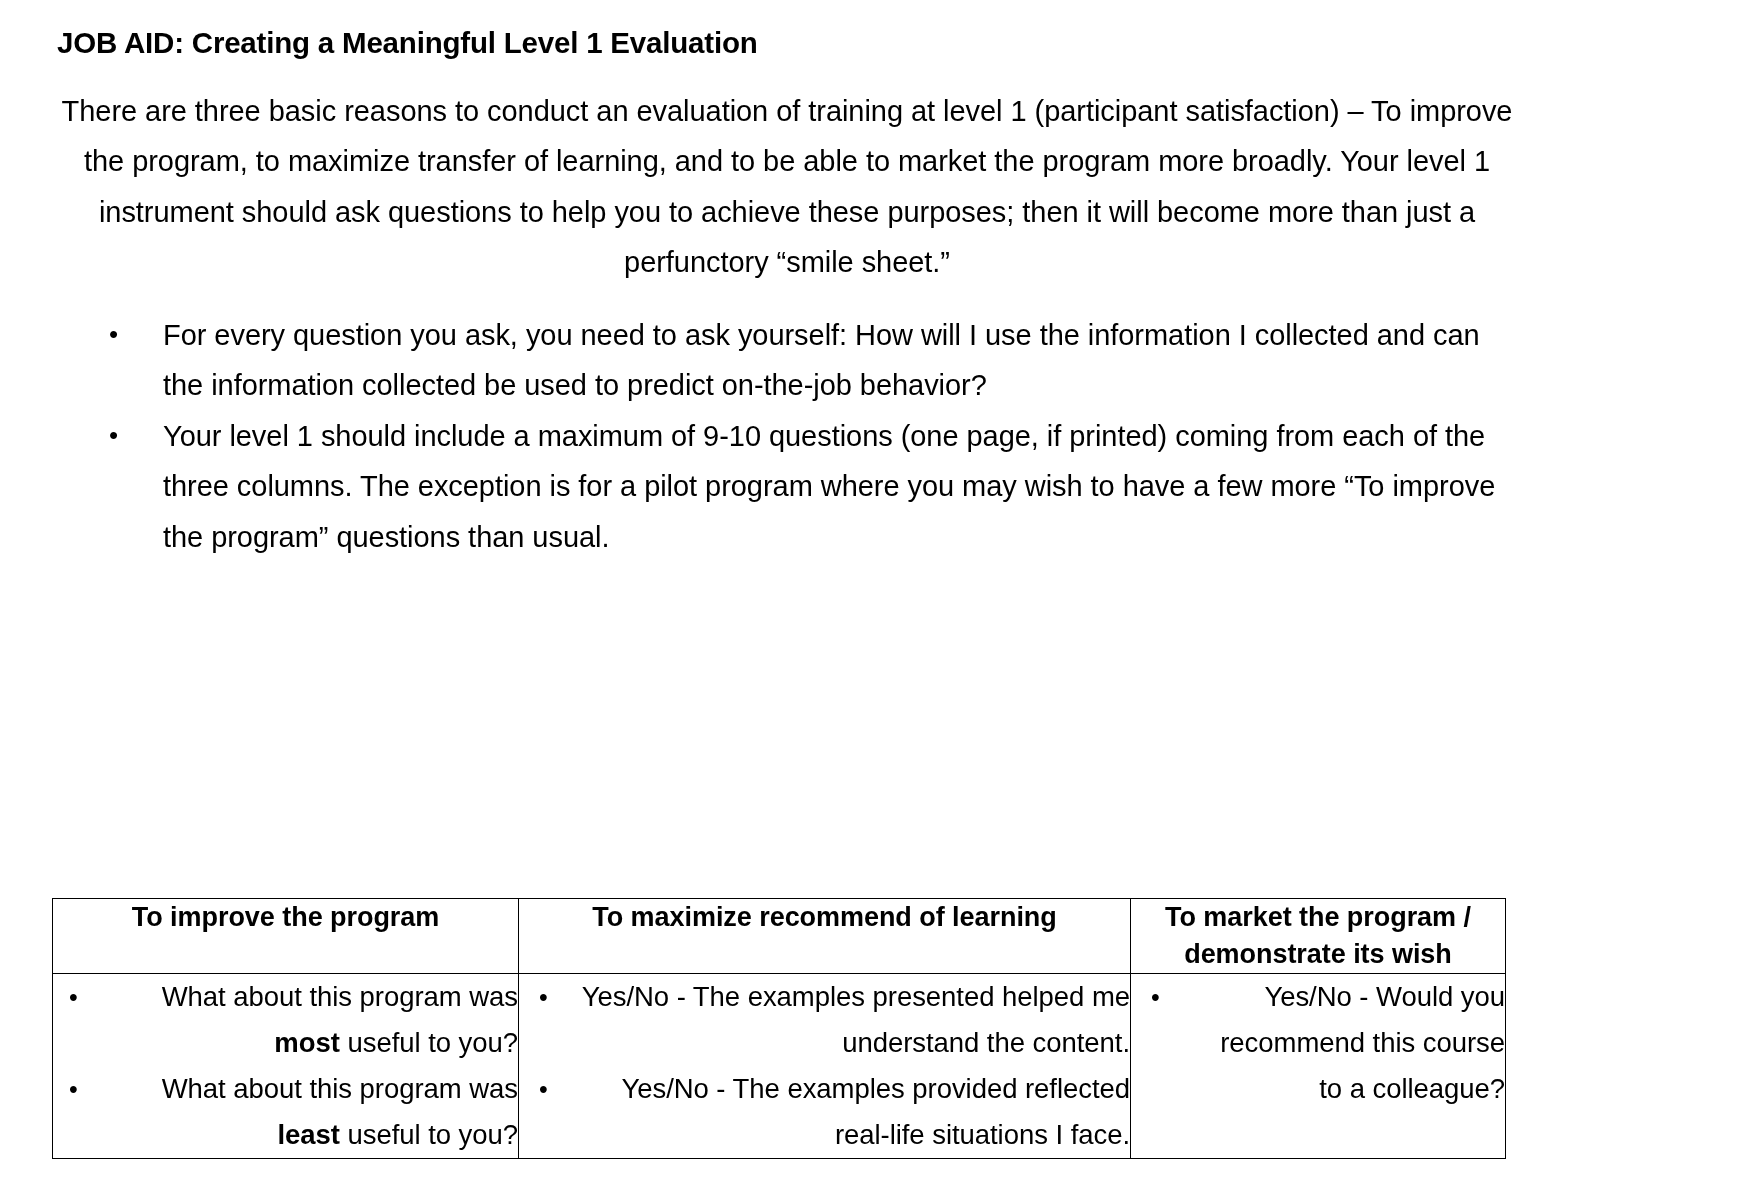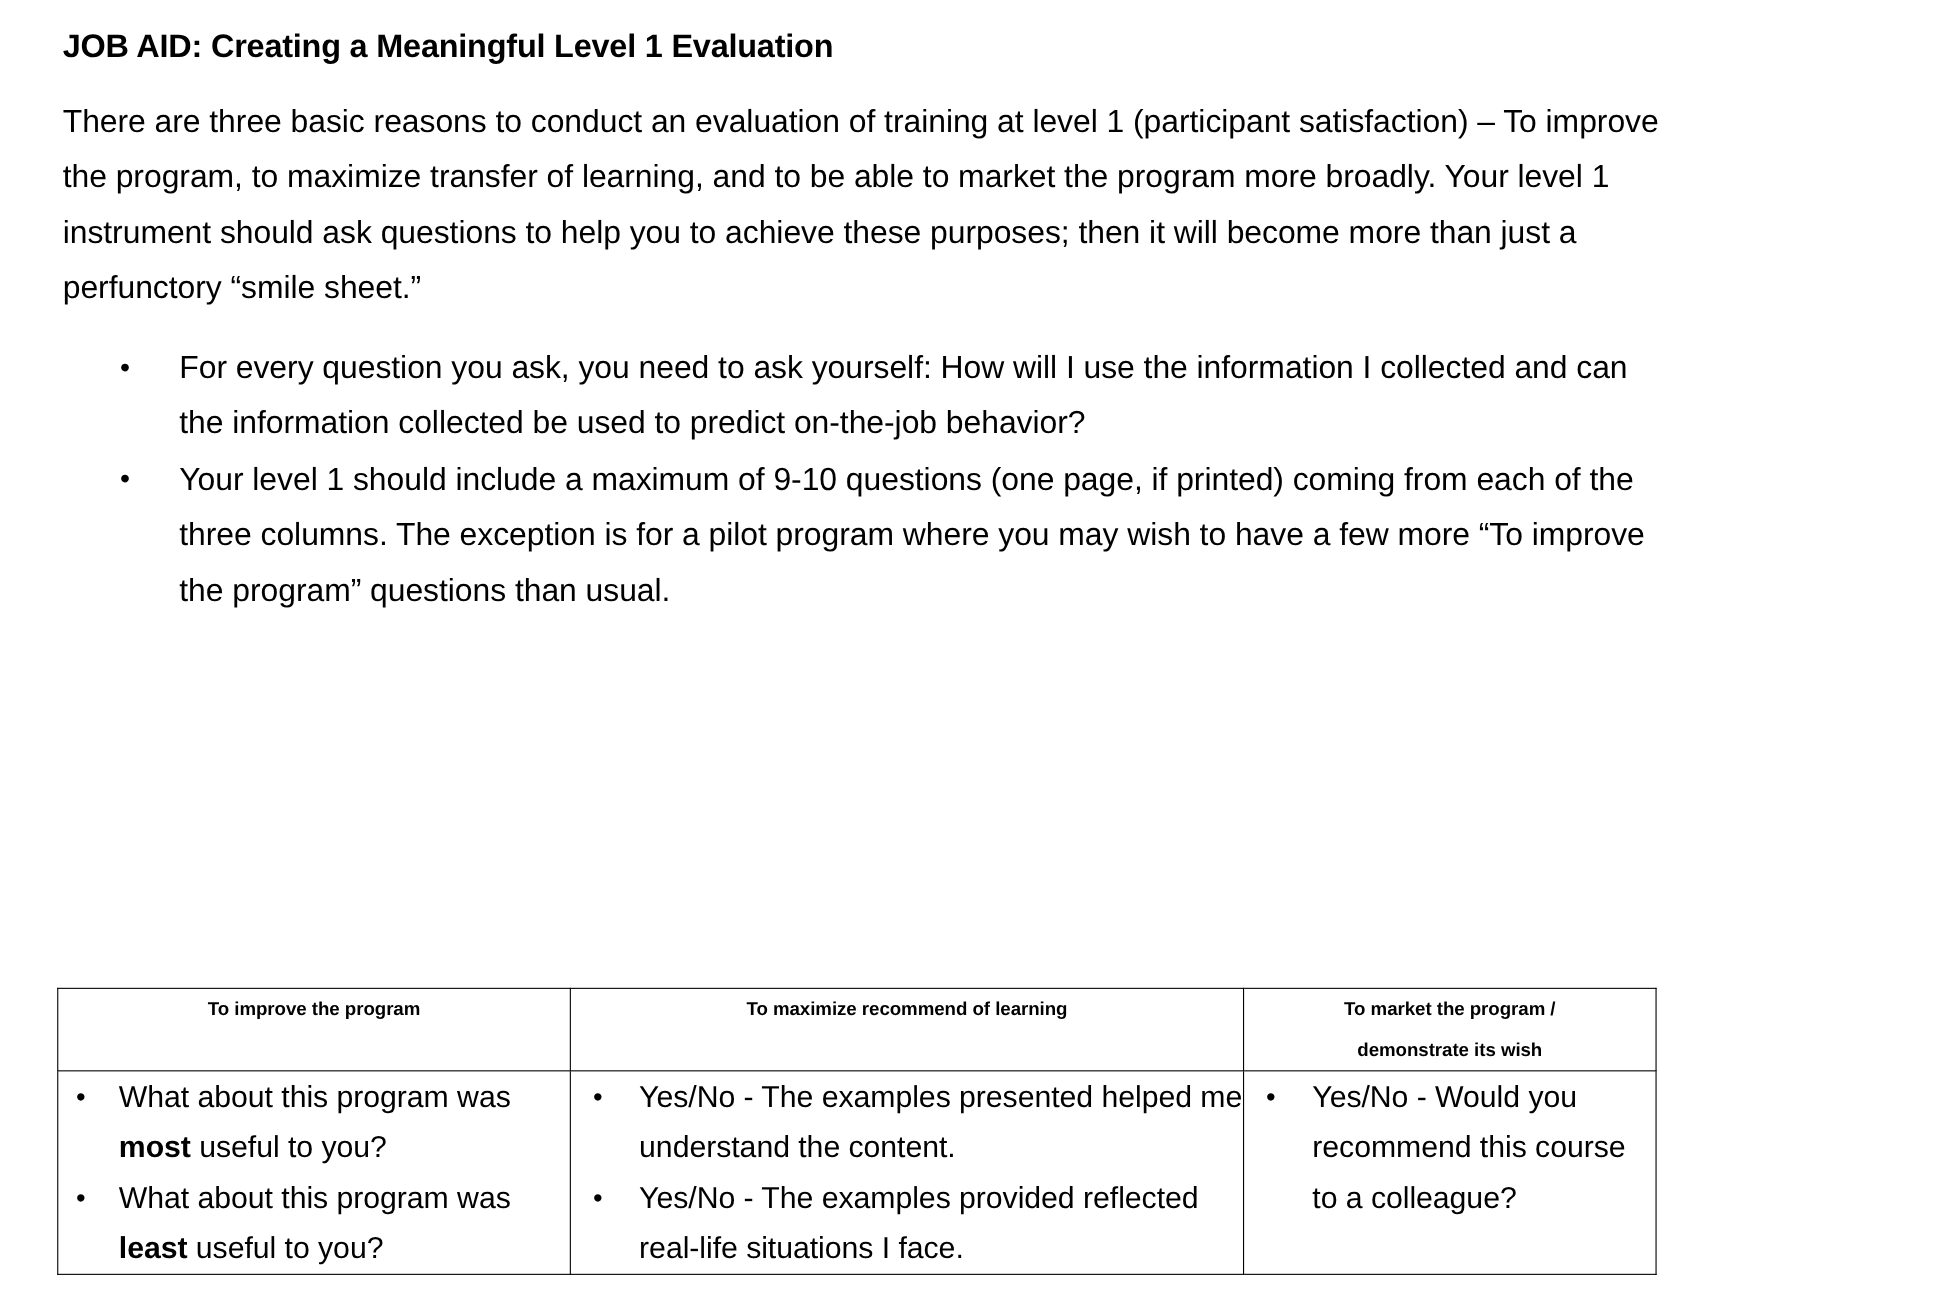--- a/index.html
+++ b/index.html
@@ -39,21 +39,21 @@
     line-height: 1.28;
     margin: 0 0 24px 0;
     white-space: nowrap;
   }
 
   
   .para {
     font-size: 29px;
     line-height: 50.5px;
     margin: 0 0 23px 0;
-    text-align: left;
+    text-align: center;
     letter-spacing: -0.05px;
   }
   .para:last-of-type { margin-bottom: 0; }
 
   
   .bullets {
     list-style: none;
     margin: 22px 0 0 0;
     padding: 0;
   }
@@ -88,34 +88,35 @@
     vertical-align: top;
     padding: 0;
   }
   .qtable col.c1 { width: 466px; }
   .qtable col.c2 { width: 612px; }
   .qtable col.c3 { width: 375px; }
 
   .th-cell {
     text-align: center;
     font-weight: bold;
-    font-size: 17px;
+    font-size: 27px;
     line-height: 37px;
     padding: 13px 10px 14px 10px;
     letter-spacing: -0.05px;
   }
   .th-cell .hdr-line { display: block; }
 
   .td-cell {
     padding: 12px 12px 10px 10px;
   }
   .cell-list {
     list-style: none;
     margin: 0;
     padding: 0;
+    text-align: right;
   }
   .cell-list > li {
     position: relative;
     font-size: 27.5px;
     line-height: 46px;
     padding-left: 55px;
     letter-spacing: -0.05px;
   }
   .cell-list > li::before {
     content: "\2022";

